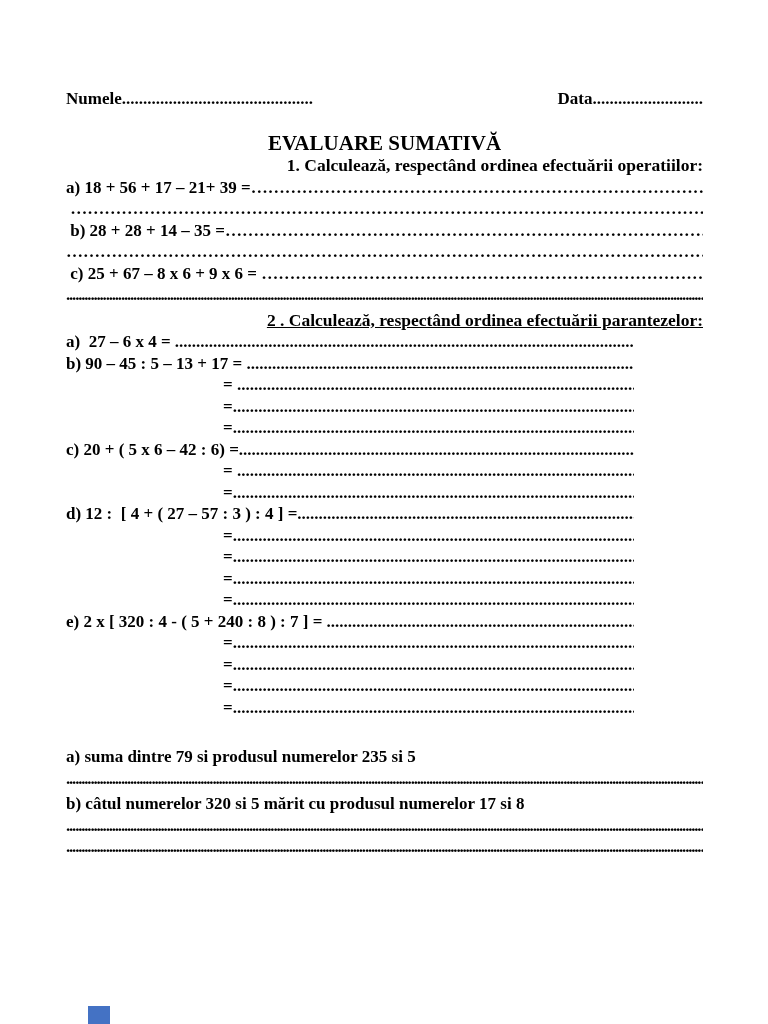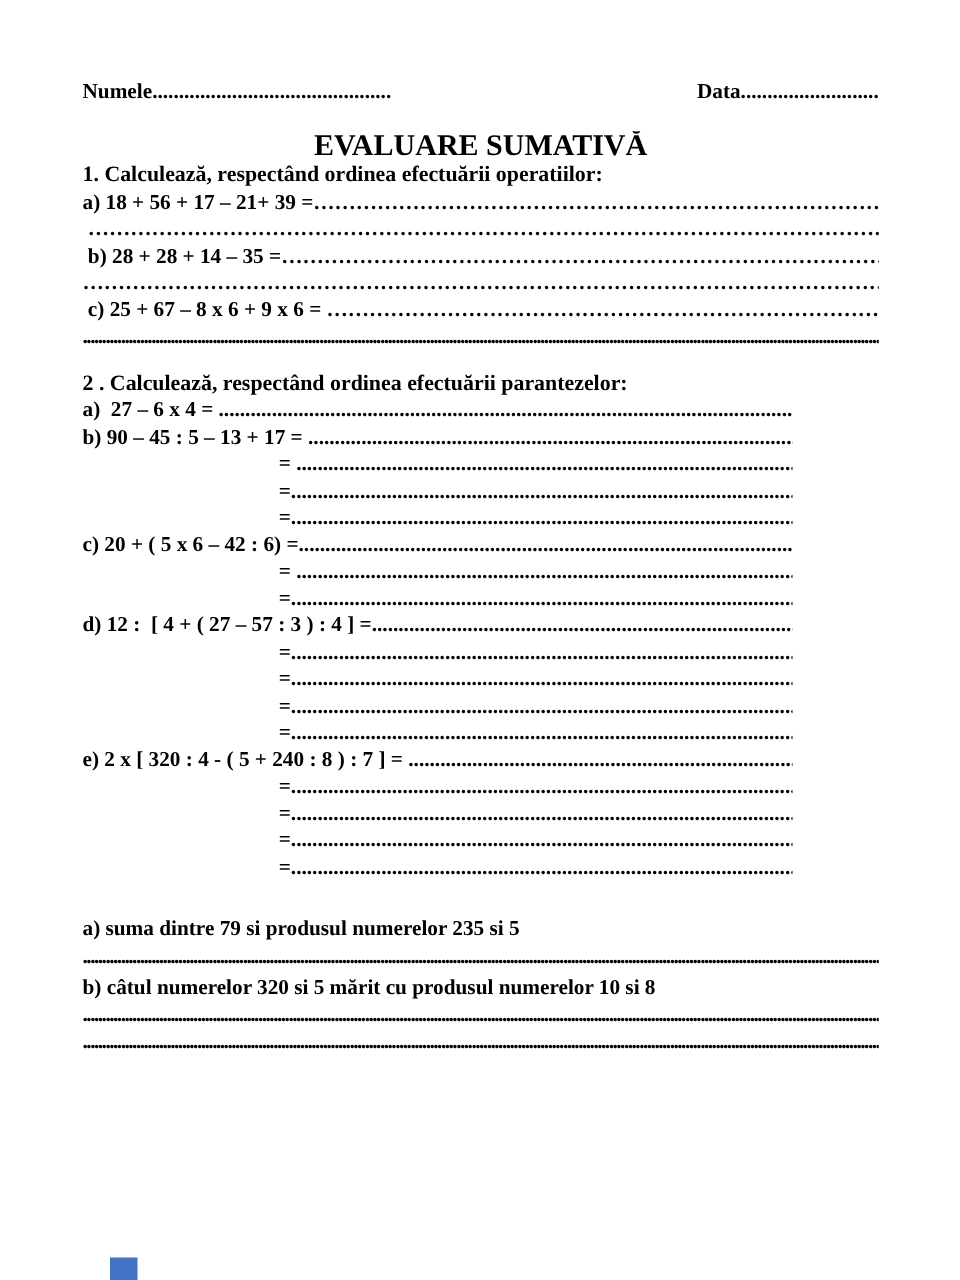--- a/index.html
+++ b/index.html
@@ -1,36 +1,36 @@
 <!DOCTYPE html>
 <html><head>
 <meta charset="utf-8">
 <style>
   html,body { margin:0; padding:0; background:#ffffff; }
   .page {
     position:relative; width:766px; height:1024px; background:#ffffff;
     font-family:"Liberation Serif", serif; font-weight:bold; color:#000;
-    box-sizing:border-box; padding:62px 0 0 66px; overflow:hidden;
+    box-sizing:border-box; padding:88px 0 0 66px; overflow:hidden;
   }
   .line, .header-row, .title, .s-heading { box-sizing:border-box; }
   .line {
     white-space:pre; overflow:hidden;
     font-size:17px; line-height:21.5px; height:21.5px; width:637px;
   }
   .w2 { width:568px; }                 
   .eq { padding-left:157px; }          
   .fine { letter-spacing:-1.2px; }     
   .header-row {
     display:flex; justify-content:space-between; width:637px;
     font-size:17px; line-height:21px; white-space:pre;
   }
-  .title { text-align:center; font-size:24px; line-height:24px; width:637px; white-space:pre; overflow:hidden; }
+  .title { text-align:center; font-size:21px; line-height:24px; width:637px; white-space:pre; overflow:hidden; }
   .title-first { margin-top:22px; }
-  .s-heading { font-size:17.5px; line-height:21.5px; white-space:pre; overflow:hidden; width:637px; }
-  .mt14 { margin-top:16px; }
+  .s-heading { font-size:17.5px; line-height:21.5px; white-space:pre; overflow:hidden; width:637px;text-align:right; }
+  .mt14 { margin-top:4px;text-decoration:underline; }
   .mt8  { margin-top:8px; }
   .mt12 { margin-top:28px; }
   .mt4  { margin-top:4px; }
   .next-page-fragment {
     position:absolute; left:88px; top:1006px; width:22px; height:18px;
     background:#4472c4;
   }
 </style>
 </head>
 <body>
@@ -67,18 +67,18 @@
   <div class="line w2 eq">=..................................................................................................................................</div>
   <div class="line w2 eq">=..................................................................................................................................</div>
   <div class="line w2">e) 2 x [ 320 : 4 - ( 5 + 240 : 8 ) : 7 ] = ..................................................................................................................................</div>
   <div class="line w2 eq">=..................................................................................................................................</div>
   <div class="line w2 eq">=..................................................................................................................................</div>
   <div class="line w2 eq">=..................................................................................................................................</div>
   <div class="line w2 eq">=..................................................................................................................................</div>
 
   <div class="line mt12">a) suma dintre 79 si produsul numerelor 235 si 5</div>
   <div class="line fine">........................................................................................................................................................................................................................</div>
-  <div class="line mt4">b) câtul numerelor 320 si 5 mărit cu produsul numerelor 10 si 8</div>
+  <div class="line mt4">b) câtul numerelor 320 si 5 mărit cu produsul numerelor 17 si 8</div>
   <div class="line fine">........................................................................................................................................................................................................................</div>
   <div class="line fine">........................................................................................................................................................................................................................</div>
 
   <div class="next-page-fragment"></div>
 </div>
 
 </body></html>

